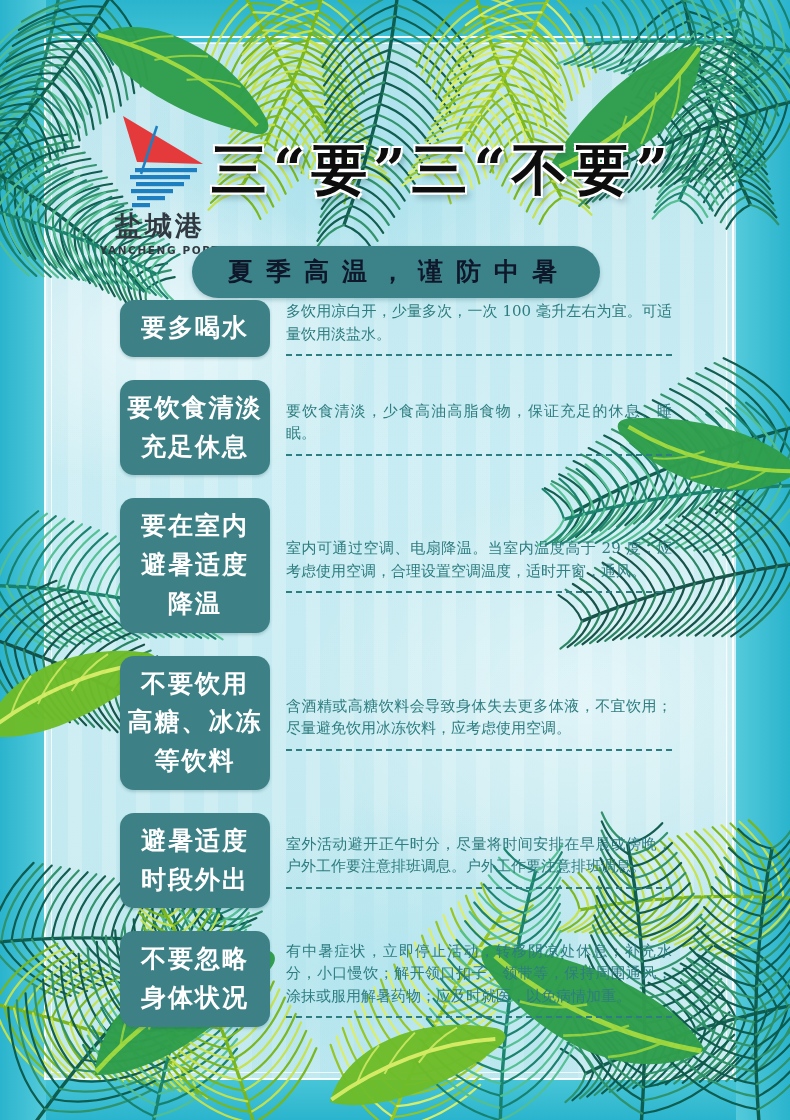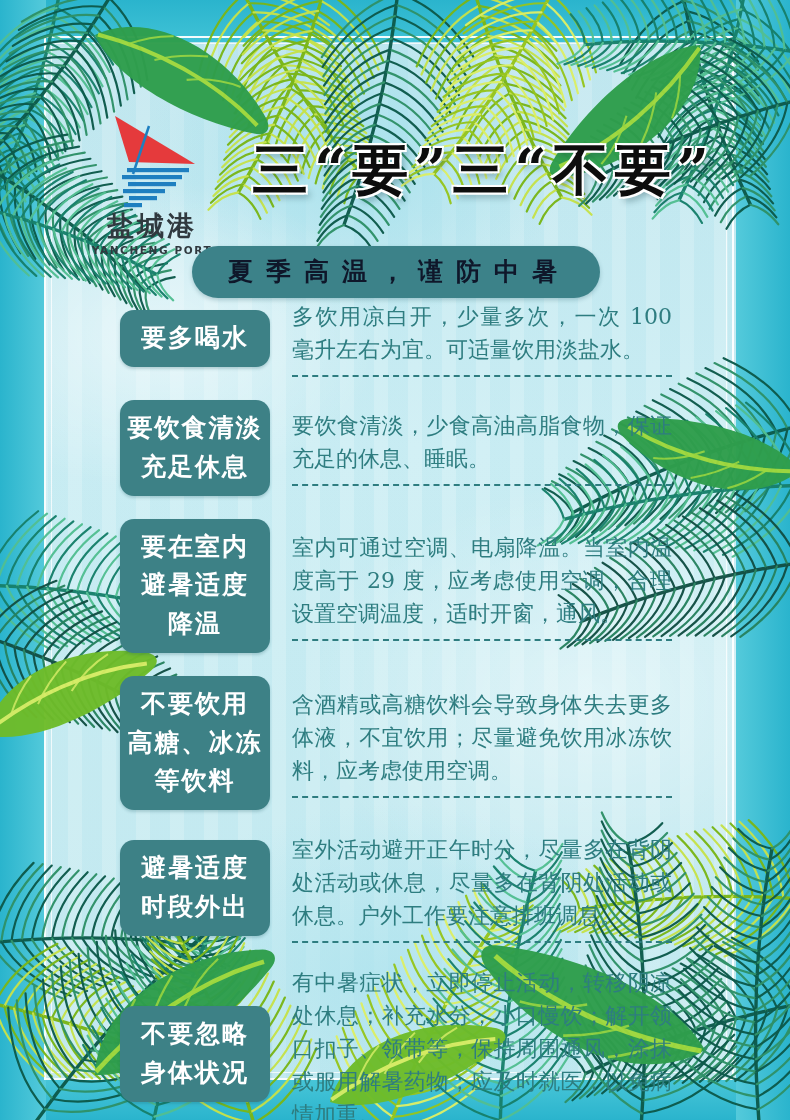--- a/index.html
+++ b/index.html
@@ -30,28 +30,28 @@
   
   .frame{position:absolute;z-index:2;pointer-events:none;border:2px solid rgba(255,255,255,.95);
          left:44px;right:56px;top:36px;bottom:40px;}
   .frame.inner{left:51px;right:63px;top:43px;bottom:47px;border:1px solid rgba(255,255,255,.75);}
 
   .leaves{position:absolute;inset:0;z-index:3;pointer-events:none;}
 
   .content{position:absolute;inset:0;z-index:4;}
 
   
-  .logo{position:absolute;left:84px;top:112px;width:136px;text-align:center;}
+  .logo{position:absolute;left:92px;top:112px;width:136px;text-align:center;}
   .logo svg{display:block;margin:0 auto;}
   .logo .cn{font-size:27px;font-weight:800;color:#30393f;letter-spacing:3px;line-height:1.05;}
   .logo .en{font-size:10.5px;font-weight:700;color:#30393f;letter-spacing:1.6px;margin-top:4px;}
 
   
   .title{
-    position:absolute;left:170px;top:132px;width:545px;text-align:right;
+    position:absolute;left:170px;top:132px;width:545px;text-align:center;
     font-family:"DejaVu Serif","Liberation Serif",serif;
     font-size:56px;font-weight:900;color:var(--title,#0d0d0d);letter-spacing:6px;line-height:1.35;
     text-shadow:-2px -2px 0 #fff,2px -2px 0 #fff,-2px 2px 0 #fff,2px 2px 0 #fff,4px 5px 6px rgba(20,60,70,.35);
     white-space:nowrap;
   }
 
   
   .pill{
     position:absolute;left:192px;top:246px;
     background:var(--pill,#3c8289);color:#0f172a;border-radius:26px;
@@ -64,23 +64,23 @@
   .row{display:flex;align-items:center;}
   .row .label{
     flex:0 0 150px;box-sizing:border-box;min-height:52px;
     background:var(--teal-box,#3d8186);color:#fff;border-radius:14px;
     display:flex;align-items:center;justify-content:center;text-align:center;
     font-size:25px;font-weight:600;letter-spacing:2px;line-height:1.55;
     padding:9px 6px;white-space:pre-line;
     box-shadow:0 2px 3px rgba(20,80,90,.22);
   }
   .row .text{
-    flex:1;margin-left:22px;
+    flex:1;margin-left:16px;
     font-family:"DejaVu Serif","Liberation Serif",serif;
-    color:var(--teal-text,#2e7d80);font-size:22px;line-height:1.5;text-align:justify;
+    color:var(--teal-text,#2e7d80);font-size:15px;line-height:1.5;text-align:justify;
     border-bottom:2px dashed var(--teal-text,#2e7d80);
     padding:0 0 9px 0;
   }
 </style>
 </head>
 <body>
 
 <div class="poster">
 
   <div class="bg"></div>
@@ -1591,21 +1591,21 @@
       </div>
       <div class="row">
         <div class="label">不要饮用
 高糖、冰冻
 等饮料</div>
         <div class="text">含酒精或高糖饮料会导致身体失去更多体液，不宜饮用；尽量避免饮用冰冻饮料，应考虑使用空调。</div>
       </div>
       <div class="row">
         <div class="label">避暑适度
 时段外出</div>
-        <div class="text">室外活动避开正午时分，尽量多在背阴处活动或休息，尽量多在背阴处活动或休息。户外工作要注意排班调息。</div>
+        <div class="text">室外活动避开正午时分，尽量将时间安排在早晨或傍晚，户外工作要注意排班调息。户外工作要注意排班调息。</div>
       </div>
       <div class="row">
         <div class="label">不要忽略
 身体状况</div>
         <div class="text">有中暑症状，立即停止活动，转移阴凉处休息；补充水分，小口慢饮；解开领口扣子、领带等，保持周围通风，涂抹或服用解暑药物；应及时就医，以免病情加重。</div>
       </div>
     </div>
 
   </div>
 </div>

